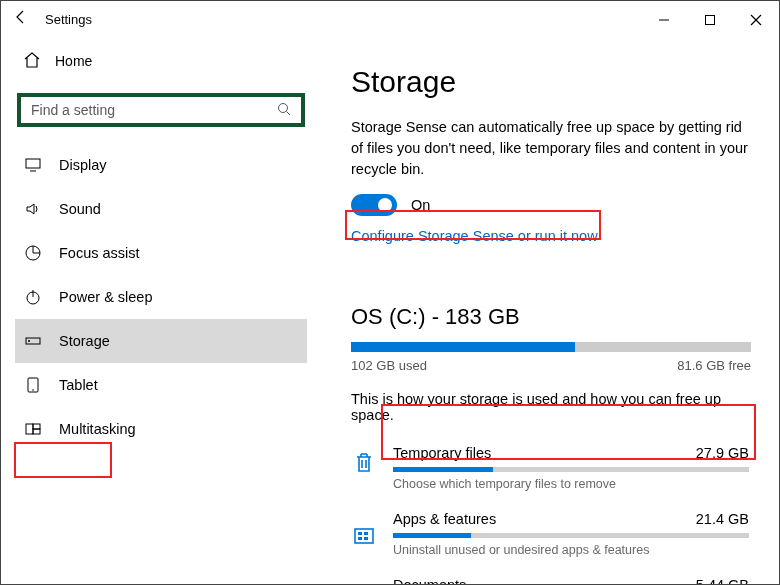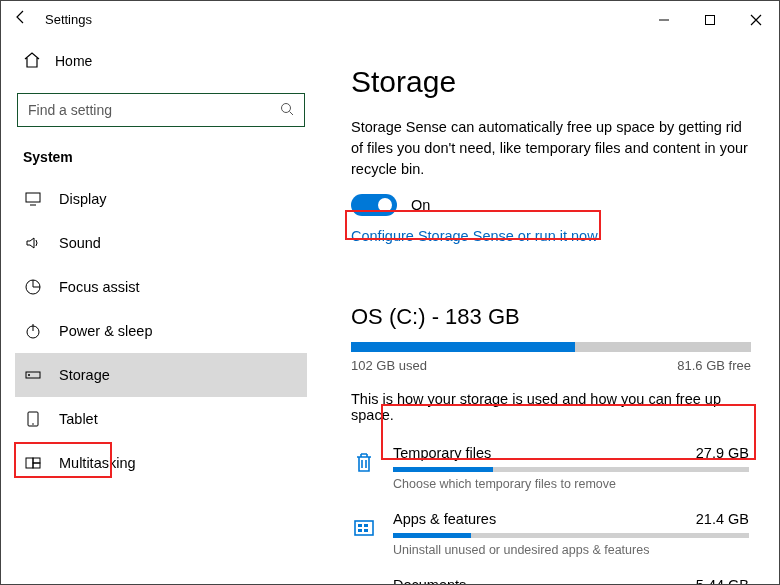--- a/index.html
+++ b/index.html
@@ -24,21 +24,21 @@
   .winbtn { width:46px; height:36px; text-align:center; line-height:36px; font-size:14px; cursor:pointer;}
   .winbtn svg { vertical-align:middle; }
   
   .content { display:flex; height:calc(100% - 36px); }
   .sidebar { width:320px; padding:0 14px 0 14px; overflow:hidden; }
   .main { flex:1; padding:0 30px 0 30px; overflow:hidden; }
   
   .home-row { display:flex; align-items:center; gap:14px; height:40px; padding-left:8px; cursor:pointer; margin-top:4px;}
   .search-box {
     margin:12px 2px 16px 2px;
-    height:34px; border:1px solid #14532d; display:flex; align-items:center;
+    height:34px; border:4px solid #14532d; display:flex; align-items:center;
     padding:0 10px; color:#666;
   }
   .search-box .ph { flex:1; font-size:14px; color:#5a5a5a; }
   .search-box .mag { font-size:14px; color:#555; }
   .cat-heading { font-weight:600; font-size:14px; padding:6px 8px 12px 8px; }
   .nav-item {
     display:flex; align-items:center; gap:16px;
     height:44px; padding-left:8px; cursor:pointer;
     font-size:14.5px;
   }
@@ -112,21 +112,20 @@
     </div>
     <div class="search-box">
       <span class="ph">Find a setting</span>
       <span class="mag">
         <svg width="14" height="14" viewBox="0 0 14 14">
             <circle cx="6" cy="6" r="4.5" stroke="#555" stroke-width="1" fill="none"></circle>
             <line x1="9.5" y1="9.5" x2="13" y2="13" stroke="#555" stroke-width="1"></line>
           </svg>
       </span>
     </div>
-    <div class="cat-heading">System</div>
 
     <div class="nav-item">
       <span class="icon">
           <svg width="18" height="18" viewBox="0 0 18 18">
             <rect x="2" y="3" width="14" height="9" stroke="#000" fill="none"></rect>
             <line x1="6" y1="15" x2="12" y2="15" stroke="#000"></line>
           </svg>
         </span>
       <span class="label">Display</span>
     </div>
@@ -221,21 +220,21 @@
           <span class="cat-size">27.9 GB</span>
         </div>
         <div class="cat-bar">
             <div class="fill" style="width:28%"></div>
           </div>
         <div class="cat-sub">Choose which temporary files to remove</div>
       </div>
     </div>
 
     
-    <div class="cat-row" style="margin-top:10px;">
+    <div class="cat-row" style="margin-top:10px;align-items:center;">
       <div class="cicon">
         <svg width="26" height="26" viewBox="0 0 26 26">
             <rect x="4" y="6" width="18" height="14" stroke="#0078d7" stroke-width="1.6" fill="none"></rect>
             <rect x="7" y="9" width="4" height="3" fill="#0078d7"></rect>
             <rect x="13" y="9" width="4" height="3" fill="#0078d7"></rect>
             <rect x="7" y="14" width="4" height="3" fill="#0078d7"></rect>
             <rect x="13" y="14" width="4" height="3" fill="#0078d7"></rect>
           </svg>
       </div>
       <div class="cat-body">

